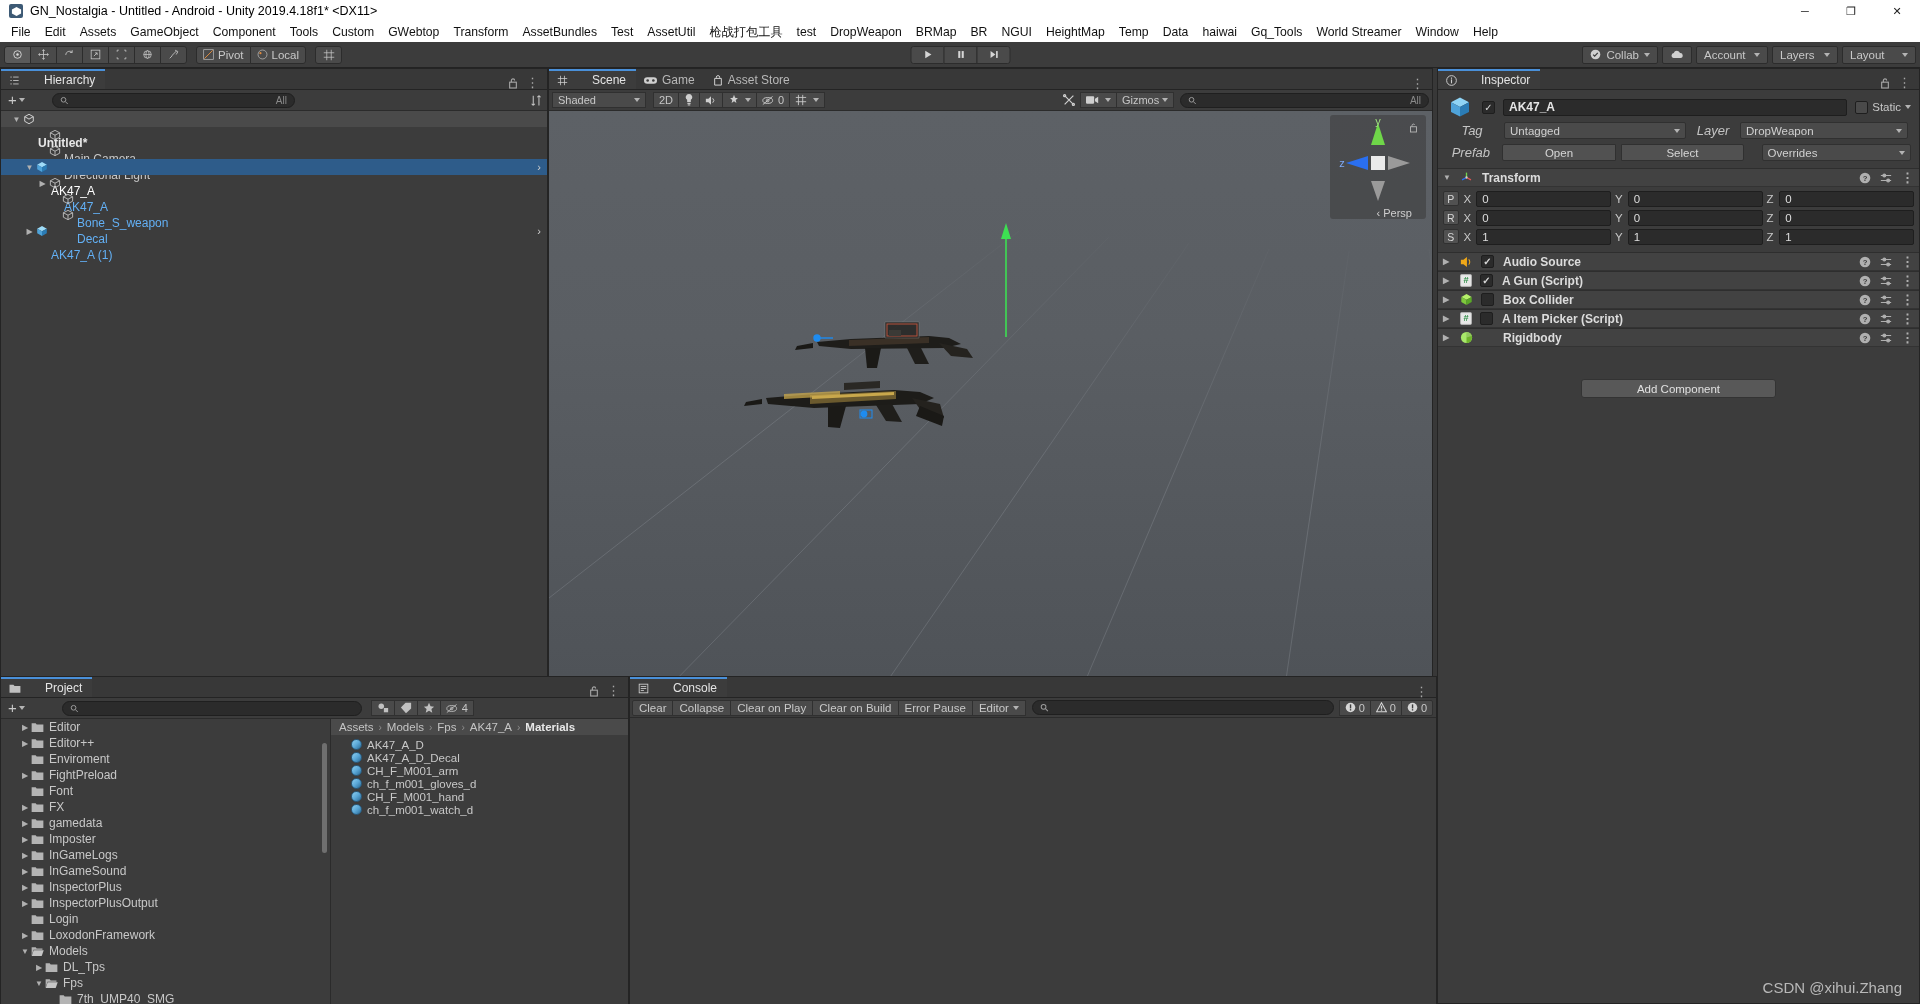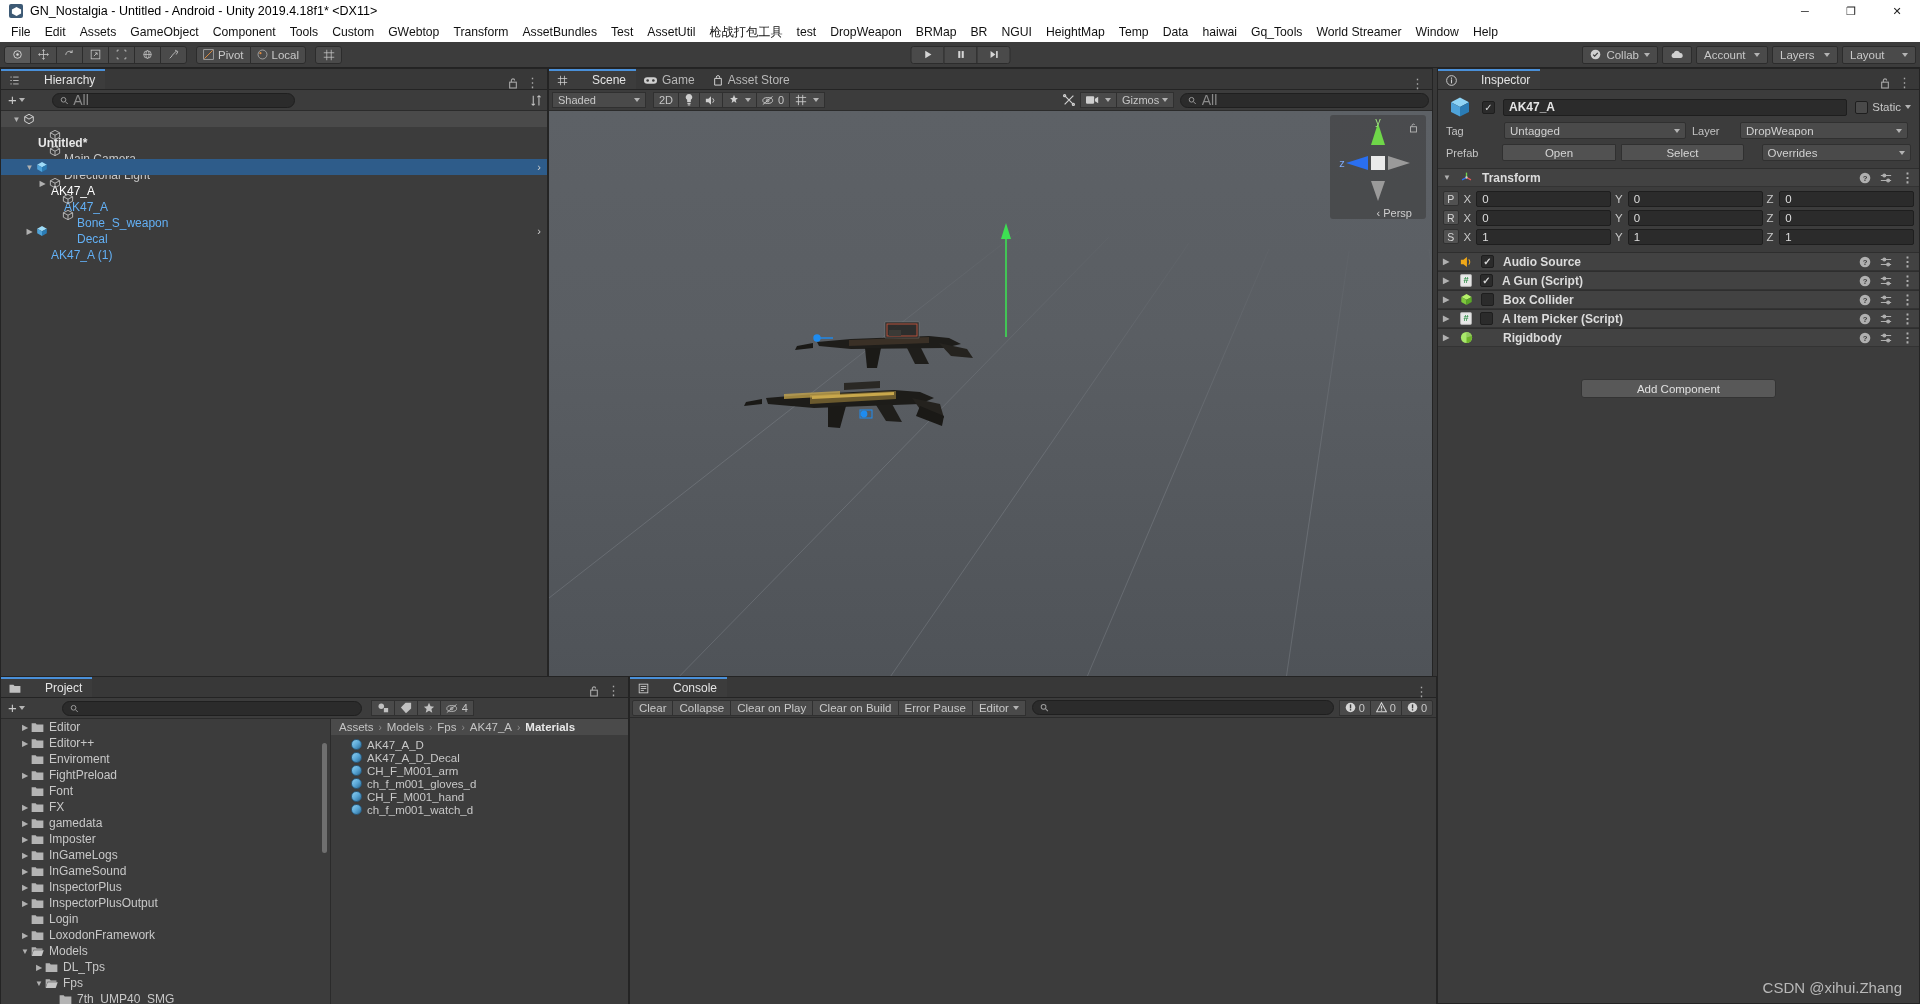--- a/index.html
+++ b/index.html
@@ -93,22 +93,23 @@
   .panel-toolbar{
     height:21px; background:#3c3c3c; display:flex;align-items:center;
     padding:0 4px; gap:4px; border-bottom:1px solid #2b2b2b;
   }
   .plus-btn{ display:flex;align-items:center;gap:2px; color:#c8c8c8; font-size:14px; padding:0 3px;}
   .srch{
     flex:1; height:15px; background:#2b2b2b; border:1px solid #1f1f1f; border-radius:8px;
     display:flex; align-items:center; padding:0 7px; gap:5px; color:#8a8a8a; font-size:11px;
   }
   .srch input{
-    background:transparent;border:0;outline:0;color:#c8c8c8;font-size:14px;width:100%;
+    background:transparent;border:0;outline:0;color:#c8c8c8;font-size:10px;width:100%;
     font-family:"Liberation Sans", sans-serif;
+    text-align:right;
   }
   .srch input::placeholder{ color:#8a8a8a; }
 
   
   #hierarchy{ left:0; top:68px; width:548px; height:608px; }
   .hier-body{ background:#3c3c3c; height:566px; overflow:hidden; position:relative; }
   .hrow{ height:16px; display:flex; align-items:center; font-size:12px; color:#c8c8c8; padding-right:6px; position:relative;}
   .hrow.scene{ background:#4a4a4a; color:#e8e8e8; font-weight:bold; }
   .hrow.selected{ background:#2e5c8a; color:#fff; }
   .hrow .tri{ width:11px; display:flex; align-items:center; justify-content:center; color:#b0b0b0; font-size:8px; flex:0 0 11px;}
@@ -148,21 +149,21 @@
   .insp-name-row{ display:flex; align-items:center; gap:8px; height:22px; }
   .cube-icon{ width:28px;height:28px; display:flex;align-items:center;justify-content:center; }
   .chkbox{ width:13px;height:13px;background:#2b2b2b;border:1px solid #1e1e1e;border-radius:2px;
            display:flex;align-items:center;justify-content:center;color:#d8d8d8;font-size:10px;}
   .namefield{
     flex:1; height:17px; background:#2b2b2b; border:1px solid #1e1e1e; border-radius:2px;
     color:#e6e6e6; font-size:12px; font-weight:bold; display:flex;align-items:center;padding:0 5px;
   }
   .static-wrap{ display:flex; align-items:center; gap:4px; font-size:11.5px; color:#c8c8c8; }
   .insp-row{ display:flex; align-items:center; gap:6px; height:19px; margin-top:3px; }
-  .insp-lbl{ font-size:11px; color:#c4c4c4; text-align:left; }
+  .insp-lbl{ font-size:13px; color:#c4c4c4; text-align:center;font-style:italic; }
   .dd{
     height:17px; background:#4a4a4a; border:1px solid #303030; border-radius:2px;
     display:flex;align-items:center; justify-content:space-between; padding:0 5px;
     font-size:11.5px; color:#d0d0d0;
   }
   .pbtn2{
     height:17px; background:#515151; border:1px solid #303030;
     display:flex;align-items:center;justify-content:center; font-size:11.5px; color:#d6d6d6;
   }
   .comp-hdr{

